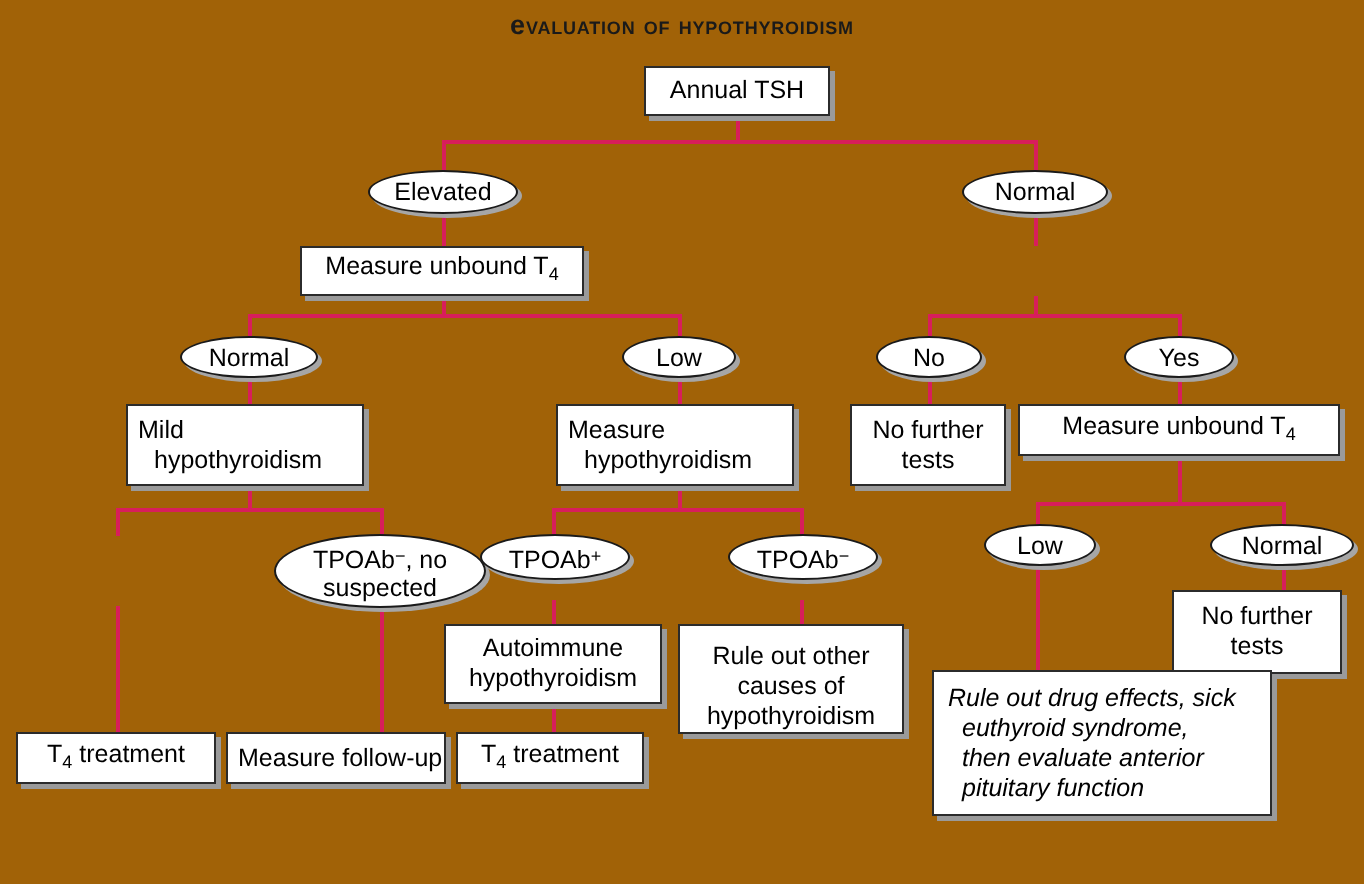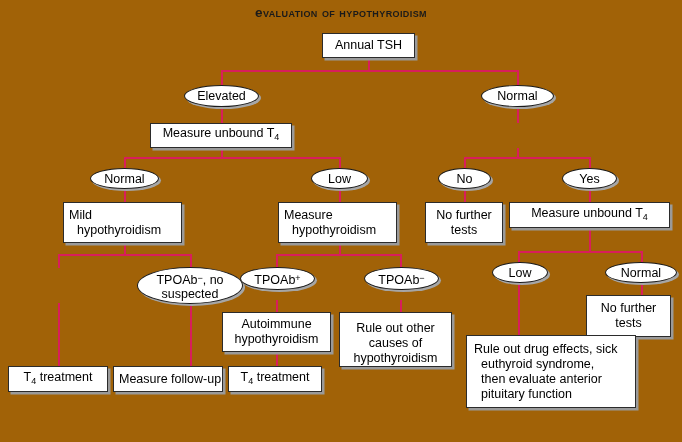--- a/index.html
+++ b/index.html
@@ -219,21 +219,21 @@
   </div>
 
   <div class="box ctr" style="left:222px; top:312px; width:109px; height:40px;">
     <span class="t"><span>Autoimmune</span><br><span>hypothyroidism</span></span>
   </div>
 
   <div class="box ctr" style="left:339px; top:312px; width:113px; height:55px;align-items:flex-end;">
     <span class="t"><span>Rule out other</span><br><span>causes of</span><br><span>hypothyroidism</span></span>
   </div>
 
-  <div class="box lft" style="left:466px; top:335px; width:170px; height:73px;">
+  <div class="box lft" style="left:466px; top:335px; width:170px; height:73px;font-style:italic;">
     <span class="t" style="padding:0 7px;"><span>Rule out drug effects, sick</span><br><span style="padding-left:7px;display:inline-block;">euthyroid syndrome,</span><br><span style="padding-left:7px;display:inline-block;">then evaluate anterior</span><br><span style="padding-left:7px;display:inline-block;">pituitary function</span></span>
   </div>
 
   <div class="box ctr" style="left:8px; top:366px; width:100px; height:26px;">
     <span class="t nw"><span>T</span><sub>4</sub><span> treatment</span></span>
   </div>
 
   <div class="box ctr" style="left:113px; top:366px; width:110px; height:26px;">
     <span class="t nw">Measure follow-up</span>
   </div>

